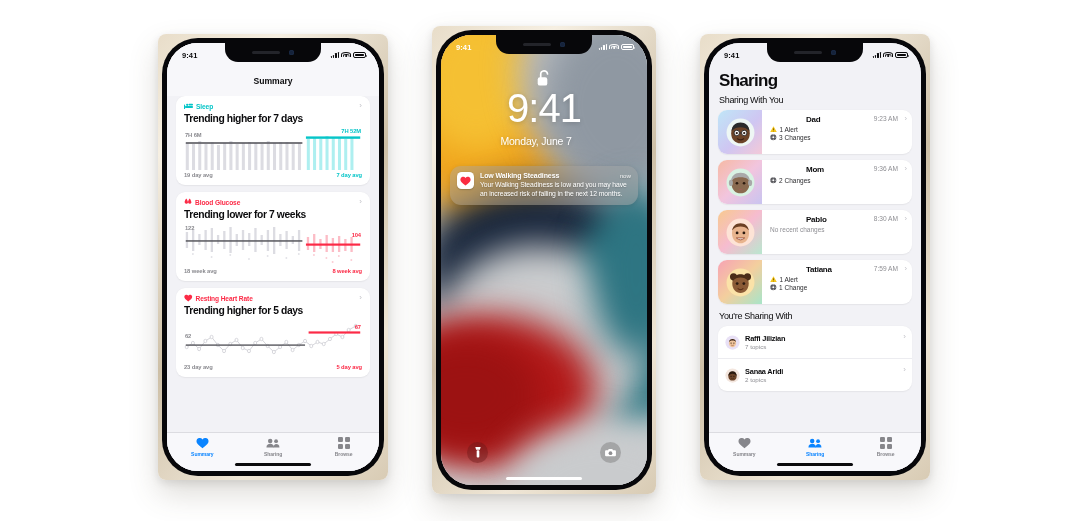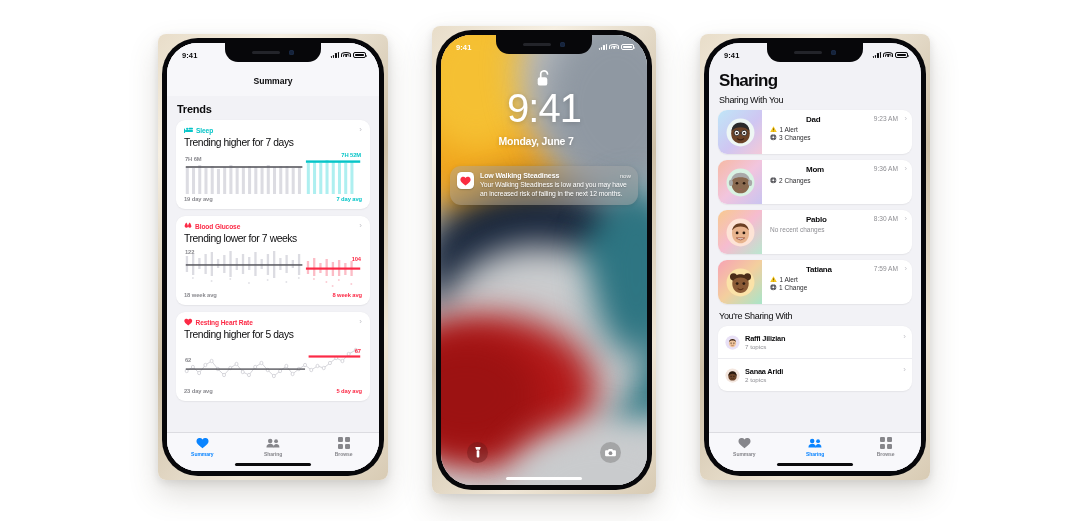--- a/index.html
+++ b/index.html
@@ -90,21 +90,21 @@
   .content{flex:1;overflow:hidden;padding:0 9px;}
   .sec-head{font-size:11px;font-weight:bold;color:#0b0b0d;margin:7px 0 5px 1px;letter-spacing:-.25px;}
 
   .card{
     background:#ffffff;border-radius:9px;padding:6px 8px 7px;margin-bottom:7px;
     box-shadow:0 .5px 1.4px rgba(0,0,0,.06);
   }
   .card-top{display:flex;align-items:center;gap:3px;}
   .card-cat{font-size:6.6px;font-weight:bold;letter-spacing:-.1px;}
   .chev{margin-left:auto;color:#c2c2c8;font-size:8px;line-height:1;font-weight:500;}
-  .card-title{font-size:10.3px;font-weight:normal;color:#0b0b0d;letter-spacing:-.4px;margin:3px 0 0;}
+  .card-title{font-size:10.3px;font-weight:bold;color:#0b0b0d;letter-spacing:-.4px;margin:3px 0 0;}
 
   .chartbox{position:relative;height:42px;margin-top:4px;}
   .chartbox svg{display:block;width:100%;height:100%;}
   .val{position:absolute;font-size:5.8px;font-weight:bold;letter-spacing:-.1px;}
   .val.left{left:1px;}
   .val.right{right:1px;}
   .footrow{display:flex;justify-content:space-between;margin-top:2px;}
   .footlbl{font-size:5.8px;font-weight:bold;letter-spacing:-.1px;}
 
   
@@ -144,21 +144,21 @@
   .blob{position:absolute;border-radius:50%;filter:blur(17px);}
   .lock-content{position:absolute;inset:0;z-index:10;}
   .padlock{position:absolute;top:34px;left:50%;transform:translateX(-50%);}
   .clock{
     position:absolute;top:52px;left:0;right:0;text-align:center;
     font-size:40px;font-weight:300;color:#fff;letter-spacing:-1px;
     text-shadow:0 1px 5px rgba(0,0,0,.18);line-height:1.05;
   }
   .datetxt{
     position:absolute;top:100px;left:0;right:16px;text-align:center;
-    font-size:10.5px;color:#fff;font-weight:700;letter-spacing:-.2px;
+    font-size:10.5px;color:#fff;font-weight:400;letter-spacing:-.2px;
     text-shadow:0 1px 4px rgba(0,0,0,.2);
   }
   .notif{
     position:absolute;left:9px;right:9px;top:131px;
     background:rgba(175,172,170,.42);
     backdrop-filter:blur(11px);-webkit-backdrop-filter:blur(11px);
     border-radius:11px;padding:6px 7px 7px;display:flex;gap:6px;
     box-shadow:0 1px 4px rgba(0,0,0,.10);
   }
   .notif-icon{
@@ -208,21 +208,20 @@
         <span class="batt">
               <i></i>
             </span>
       </span>
     </div>
 
     <div class="app">
       <div class="nav-title">Summary</div>
 
       <div class="content">
-        <div class="sec-head">Trends</div>
 
         <div class="card">
           <div class="card-top">
             <svg width="9" height="7" viewBox="0 0 18 14">
               <rect x="0" y="3" width="2.2" height="9" rx="1" fill="#06c5c8"></rect>
               <rect x="2" y="6" width="16" height="4.2" rx="1.6" fill="#06c5c8"></rect>
               <circle cx="6.4" cy="3.6" r="2.3" fill="#06c5c8"></circle>
               <rect x="9" y="1.6" width="9" height="3.6" rx="1.6" fill="#06c5c8"></rect>
             </svg>
             <span class="card-cat" style="color:#06c5c8">Sleep</span>

